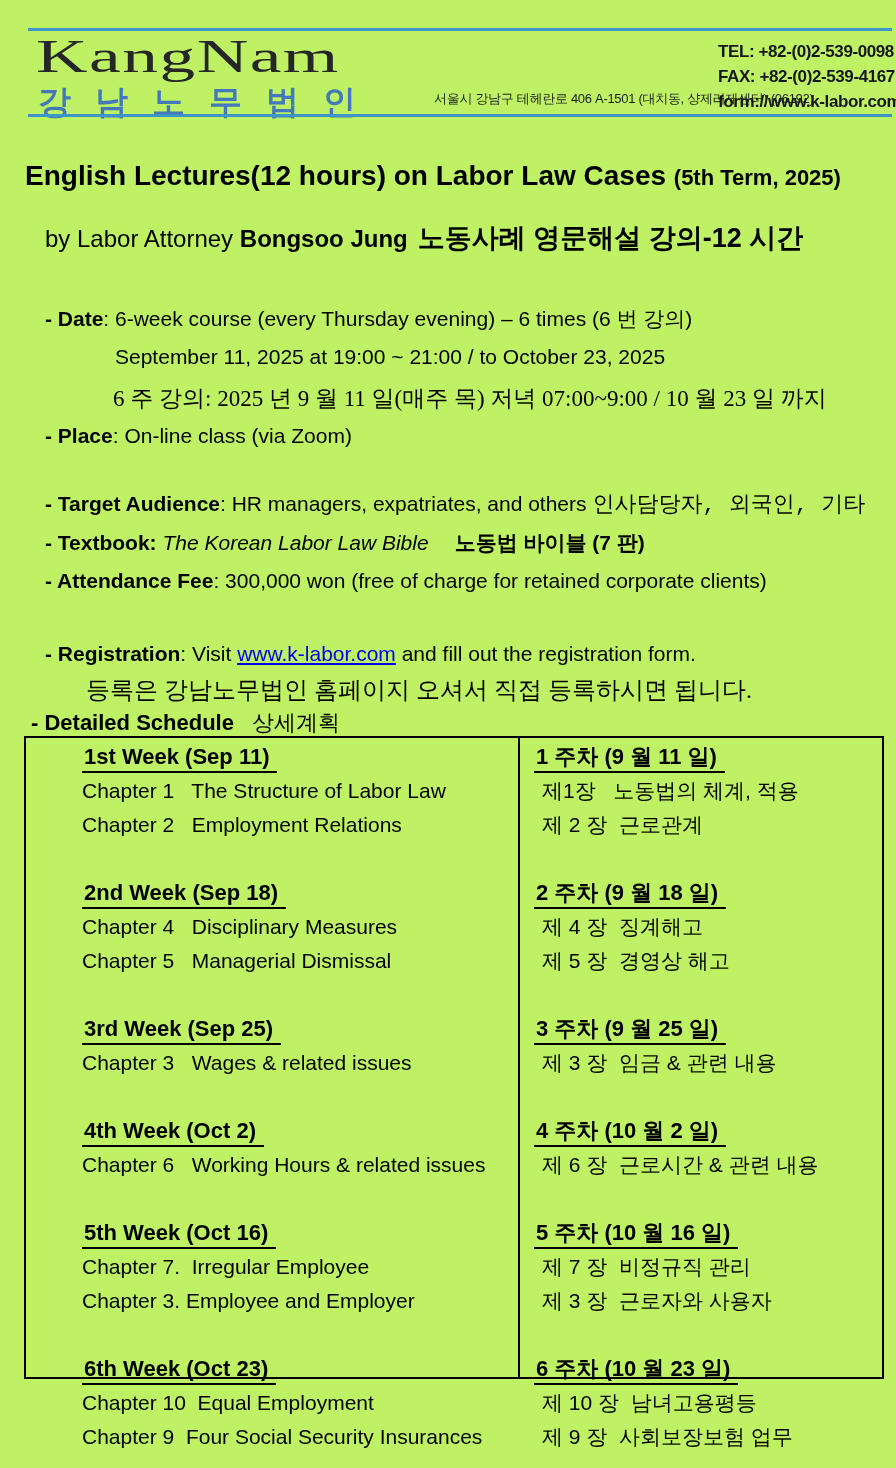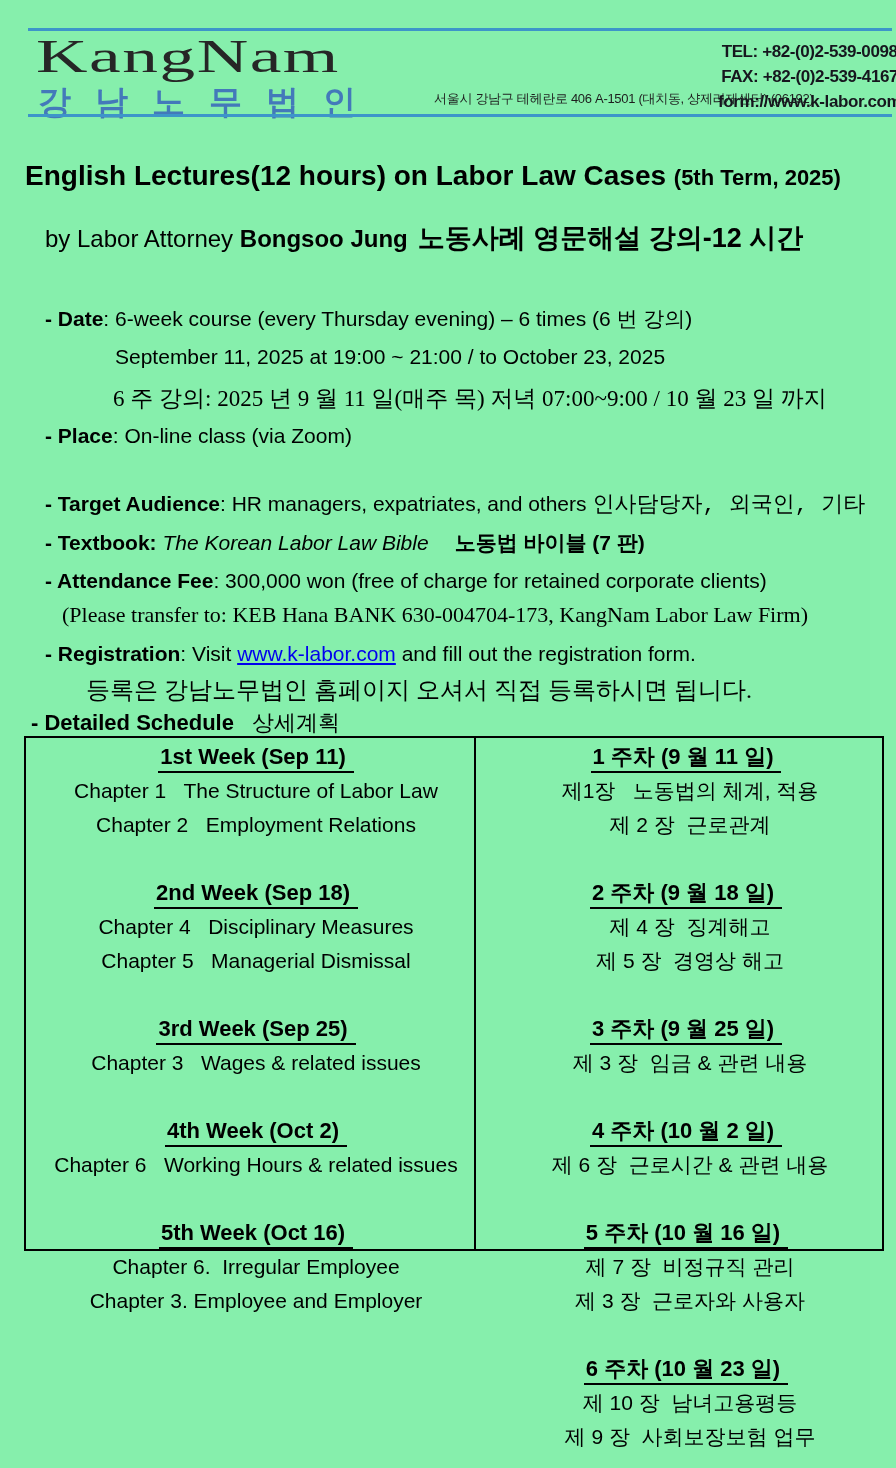--- a/index.html
+++ b/index.html
@@ -1,17 +1,17 @@
 <!DOCTYPE html>
 <html><head>
 <meta charset="utf-8">
 <style>
   html,body{margin:0;padding:0;background:#fff;}
-  .page{position:relative;width:896px;height:1468px;background:#86efac;overflow:hidden;
-        font-family:"Liberation Sans","DejaVu Sans",sans-serif;color:#000;text-align:center;}
+  .page{position:relative;width:896px;height:1468px;background:#bef264;overflow:hidden;
+        font-family:"Liberation Sans","DejaVu Sans",sans-serif;color:#000;}
   .rule{position:absolute;left:28px;right:4px;height:3px;background:#3d95c9;}
   .rule-top{top:28px;}
   .rule-bottom{top:114px;}
   .logo-en{position:absolute;left:36px;top:30px;font-family:"Liberation Serif","DejaVu Serif",serif;
            font-size:46px;color:#262626;transform:scaleX(1.55);transform-origin:left top;
            letter-spacing:1px;white-space:nowrap;}
   .logo-ko{position:absolute;left:38px;top:80px;font-family:"Liberation Serif","DejaVu Serif",serif;
            font-size:33px;font-weight:bold;color:#4379ba;letter-spacing:24px;white-space:nowrap;}
   .address{position:absolute;left:434px;top:90px;font-size:13px;color:#1d1d1d;
            letter-spacing:-0.3px;white-space:nowrap;}
@@ -35,22 +35,22 @@
   .d-book .booktitle{font-style:italic;}
   .d-book .ko{font-weight:bold;margin-left:26px;}
   .d-fee{top:569px;left:45px;}
   .d-transfer{top:602px;left:62px;font-size:22px;}
   .d-reg{top:642px;left:45px;}
   .d-reg a{color:#0000ee;text-decoration:underline;}
   .d-regko{top:674px;left:86px;font-size:24px;}
   .d-sched{top:708px;left:20px;}
   .d-sched .label{font-weight:bold;font-size:22px;margin-left:11px;}
   .d-sched .ko{font-family:"Liberation Serif","DejaVu Serif",serif;font-size:22px;margin-left:18px;}
-  .schedule-table{position:absolute;left:24px;top:736px;width:860px;height:515px;
-                  border:2px solid #000;box-sizing:border-box;display:flex;}
+  .schedule-table{position:absolute;left:24px;top:736px;width:860px;height:643px;
+                  border:2px solid #000;box-sizing:border-box;display:flex;padding-left:44px;}
   .col{box-sizing:border-box;padding:2px 0 0 12px;}
   .col-en{width:448px;}
   .col-ko{flex:1;border-left:2px solid #000;padding-left:10px;}
   .week-block{margin:0;}
   .week-block:not(:last-child){margin-bottom:34px;}
   .week-title{font-size:22px;font-weight:bold;line-height:34px;white-space:pre;}
   .week-title span{border-bottom:2.5px solid #000;padding:0 8px 2px 2px;}
   .chapter{font-size:21px;line-height:34px;white-space:pre;}
   .col-ko .week-title{margin-left:4px;}
   .col-ko .chapter{margin-left:12px;}
@@ -75,21 +75,20 @@
   <div class="byline"><span>by Labor Attorney </span><span class="name">Bongsoo Jung</span><span class="ko">노동사례 영문해설 강의-12 시간</span></div>
 
   <div class="detail d-date"><b>- Date</b><span>: 6-week course (every Thursday evening) – 6 times (6 번 강의)</span></div>
   <div class="detail d-date2">September 11, 2025 at 19:00 ~ 21:00 / to October 23, 2025</div>
   <div class="detail d-date3 serifline">6 주 강의: 2025 년 9 월 11 일(매주 목) 저녁 07:00~9:00 / 10 월 23 일 까지</div>
   <div class="detail d-place"><b>- Place</b><span>: On-line class (via Zoom)</span></div>
 
   <div class="detail d-aud"><b>- Target Audience</b><span>: HR managers, expatriates, and others </span><span class="ko">인사담당자, 외국인, 기타</span></div>
   <div class="detail d-book"><b>- Textbook: </b><span class="booktitle">The Korean Labor Law Bible</span><span class="ko">노동법 바이블 (7 판)</span></div>
   <div class="detail d-fee"><b>- Attendance Fee</b><span>: 300,000 won (free of charge for retained corporate clients)</span></div>
-  <div class="detail d-transfer serifline">(Please transfer to: KEB Hana BANK 630-004704-173, KangNam Labor Law Firm)</div>
   <div class="detail d-reg"><b>- Registration</b><span>: Visit </span><a href="#">www.k-labor.com</a><span> and fill out the registration form.</span></div>
   <div class="detail d-regko serifline">등록은 강남노무법인 홈페이지 오셔서 직접 등록하시면 됩니다.</div>
   <div class="detail d-sched"><span class="label">- Detailed Schedule</span><span class="ko">상세계획</span></div>
 
   <div class="schedule-table">
     <div class="col col-en">
       <div class="week-block">
         <div class="week-title"><span>1st Week (Sep 11)</span></div>
         <div class="chapter">Chapter 1   The Structure of Labor Law</div>
         <div class="chapter">Chapter 2   Employment Relations</div>
@@ -102,22 +101,27 @@
       <div class="week-block">
         <div class="week-title"><span>3rd Week (Sep 25)</span></div>
         <div class="chapter">Chapter 3   Wages &amp; related issues</div>
       </div>
       <div class="week-block">
         <div class="week-title"><span>4th Week (Oct 2)</span></div>
         <div class="chapter">Chapter 6   Working Hours &amp; related issues</div>
       </div>
       <div class="week-block">
         <div class="week-title"><span>5th Week (Oct 16)</span></div>
-        <div class="chapter">Chapter 6.  Irregular Employee</div>
+        <div class="chapter">Chapter 7.  Irregular Employee</div>
         <div class="chapter">Chapter 3. Employee and Employer</div>
+      </div>
+      <div class="week-block">
+        <div class="week-title"><span>6th Week (Oct 23)</span></div>
+        <div class="chapter">Chapter 10  Equal Employment</div>
+        <div class="chapter">Chapter 9  Four Social Security Insurances</div>
       </div>
     </div>
     <div class="col col-ko">
       <div class="week-block">
         <div class="week-title"><span>1 주차 (9 월 11 일)</span></div>
         <div class="chapter">제1장   노동법의 체계, 적용</div>
         <div class="chapter">제 2 장  근로관계</div>
       </div>
       <div class="week-block">
         <div class="week-title"><span>2 주차 (9 월 18 일)</span></div>

